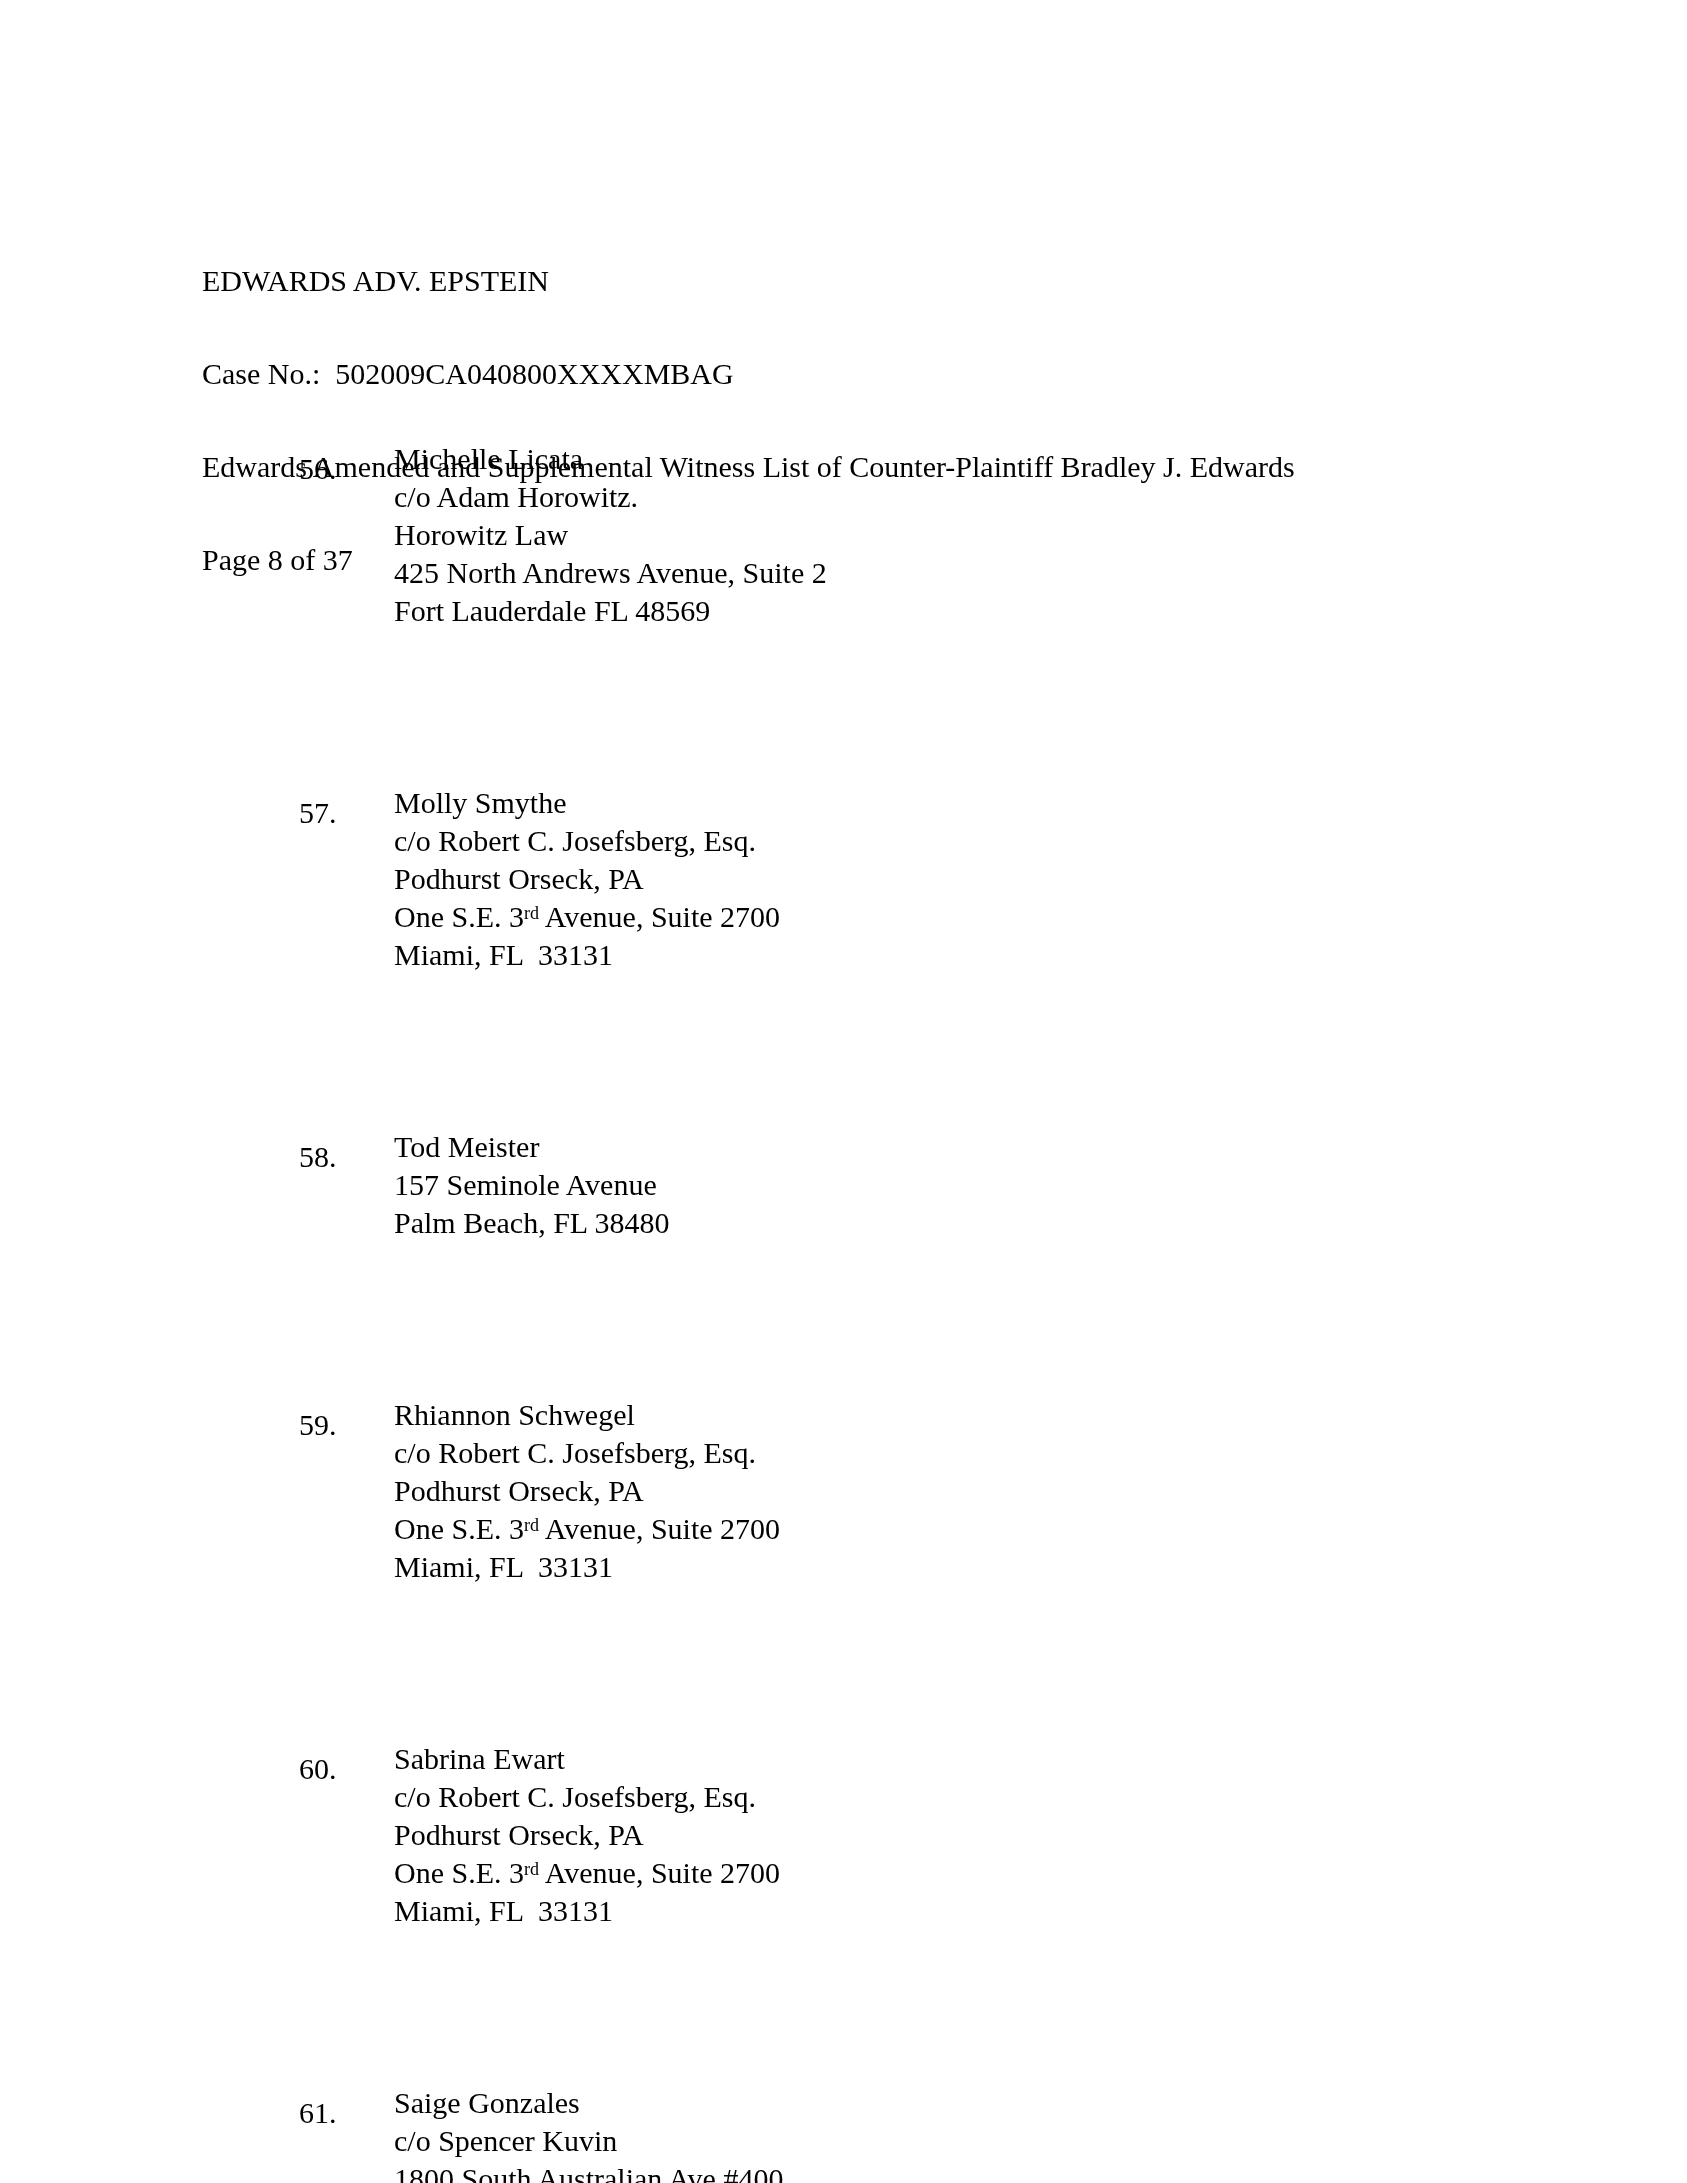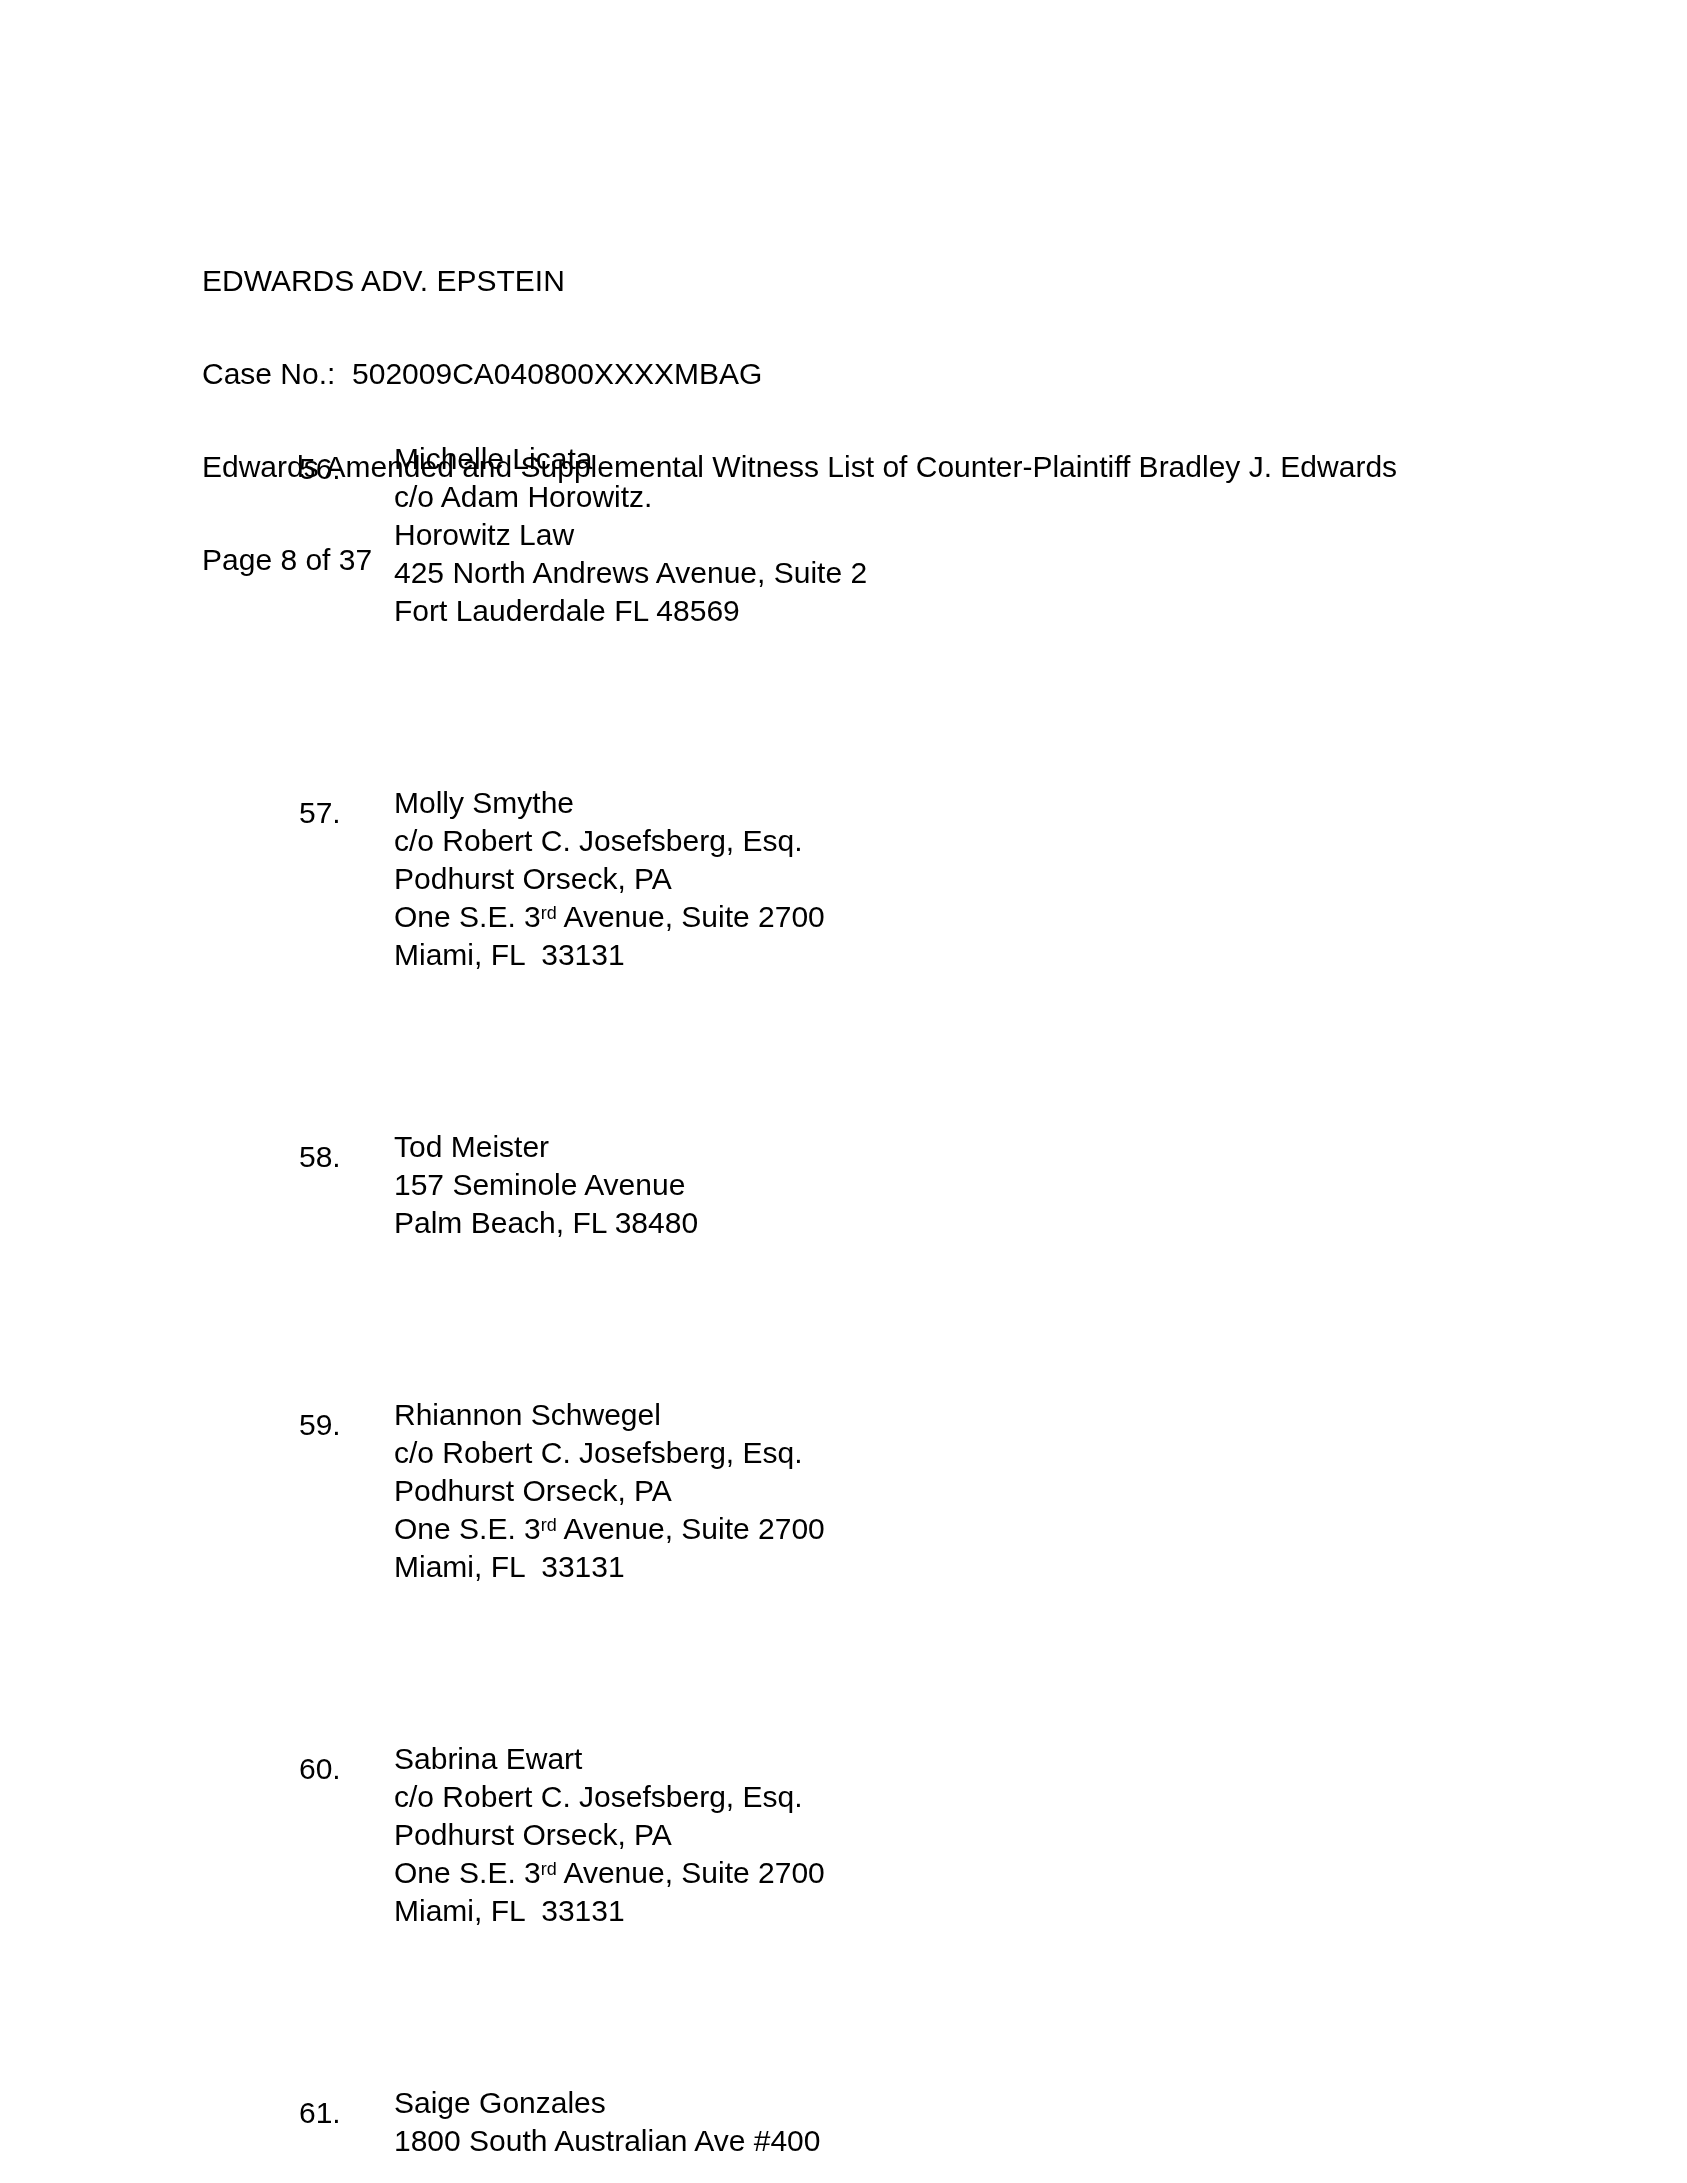--- a/index.html
+++ b/index.html
@@ -7,21 +7,21 @@
     margin: 0;
     padding: 0;
     background: #ffffff;
   }
   #page {
     position: relative;
     width: 1687px;
     height: 2183px;
     background: #ffffff;
     color: #000000;
-    font-family: Liberation Sans, sans-serif;
+    font-family: Liberation Serif, serif;
     border-radius: 17px;
   }
   #header {
     position: absolute;
     left: 202px;
     top: 203px;
     font-size: 30px;
     line-height: 31px;
     white-space: pre-wrap;
   }
@@ -83,21 +83,21 @@
       <div class="entry-lines"><div><span>Rhiannon Schwegel</span></div><div><span>c/o Robert C. Josefsberg, Esq.</span></div><div><span>Podhurst Orseck, PA</span></div><div><span>One S.E. 3</span><sup>rd</sup><span> Avenue, Suite 2700</span></div><div><span>Miami, FL  33131</span></div></div>
     </div>
   
     <div class="entry">
       <div class="entry-number">60.</div>
       <div class="entry-lines"><div><span>Sabrina Ewart</span></div><div><span>c/o Robert C. Josefsberg, Esq.</span></div><div><span>Podhurst Orseck, PA</span></div><div><span>One S.E. 3</span><sup>rd</sup><span> Avenue, Suite 2700</span></div><div><span>Miami, FL  33131</span></div></div>
     </div>
   
     <div class="entry">
       <div class="entry-number">61.</div>
-      <div class="entry-lines"><div><span>Saige Gonzales</span></div><div><span>1800 South Australian Ave #400</span></div></div>
+      <div class="entry-lines"><div><span>Saige Gonzales</span></div><div><span>c/o Spencer Kuvin</span></div><div><span>1800 South Australian Ave #400</span></div></div>
     </div>
   
     
   
     
   </div>
 
 </div>
 
 

